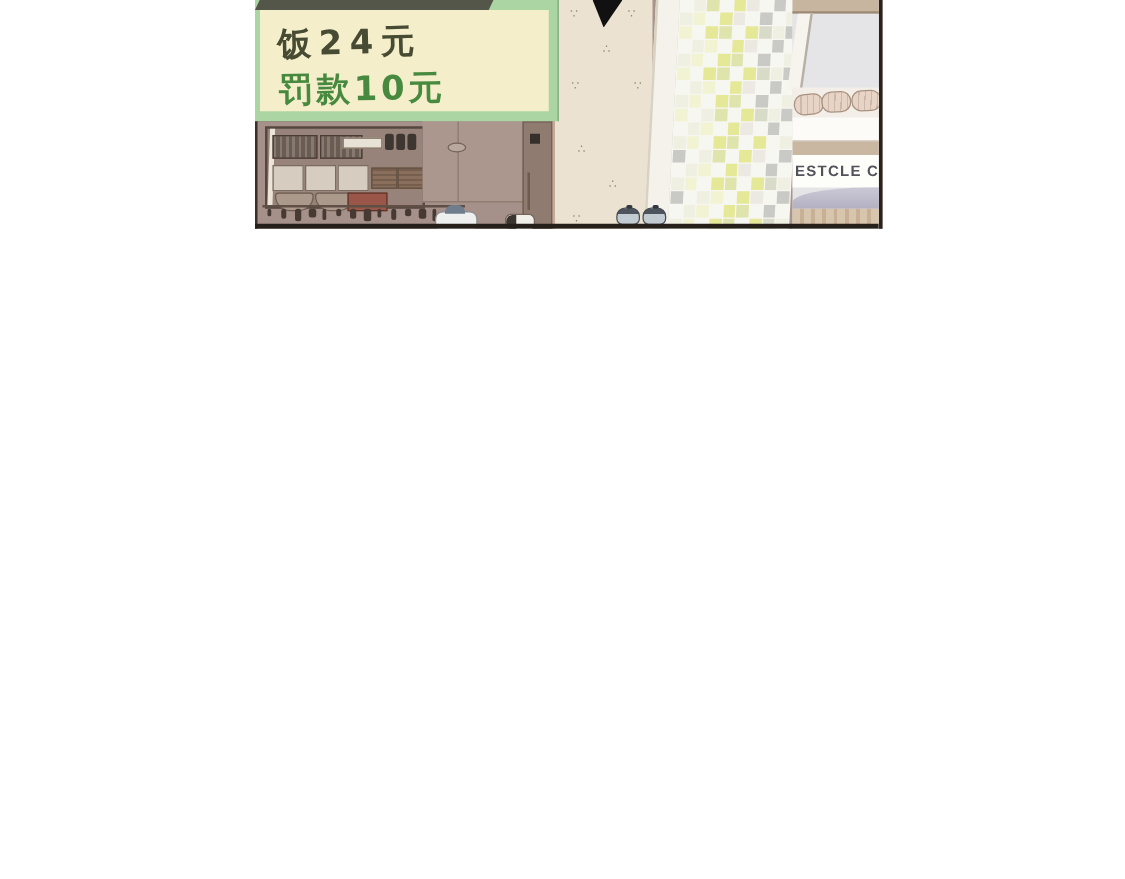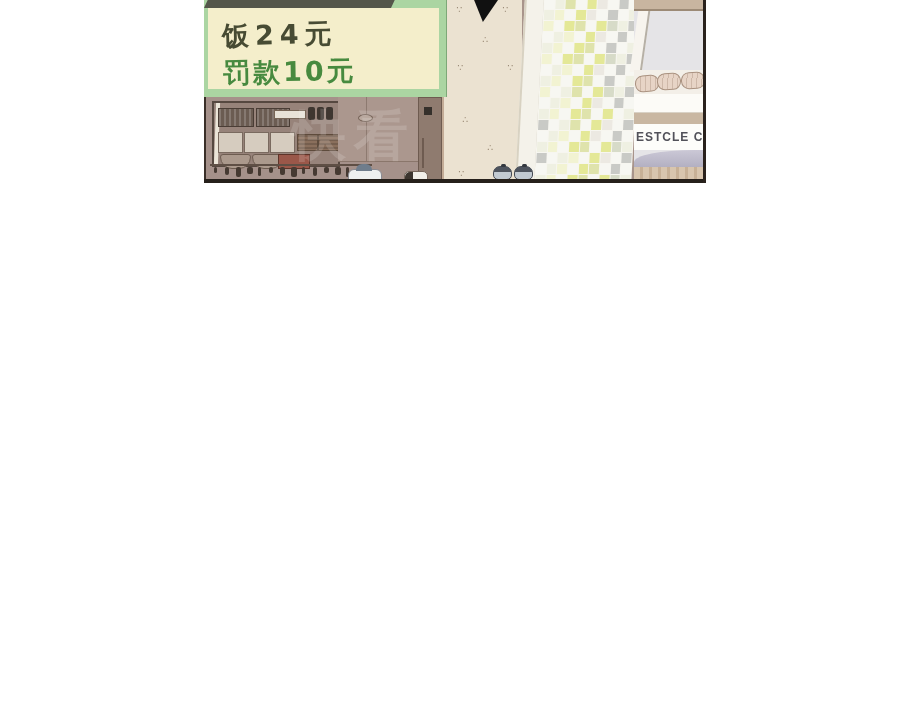--- a/index.html
+++ b/index.html
@@ -355,16 +355,15 @@
       <div class="sign">
         <span class="sign-text">ESTCLE COU</span>
       </div>
       <div class="band-lav"></div>
       <div class="band-stripe"></div>
     </div>
 
     <div class="teapot" style="left:289px;top:166px;"></div>
     <div class="teapot" style="left:310px;top:166px;"></div>
 
-    <div class="watermark">快看</div>
     <div class="panel-bottom"></div>
   </div>
 </div>
 
 </body></html>

